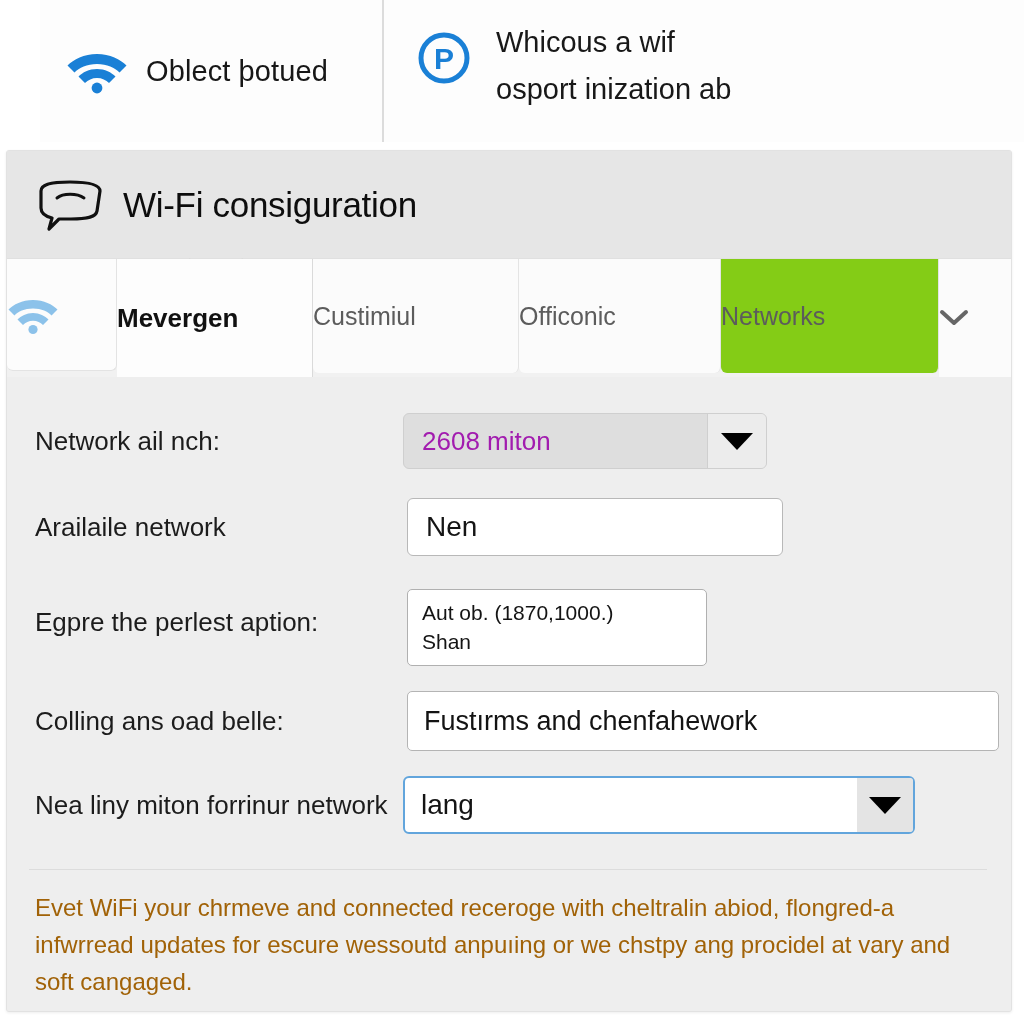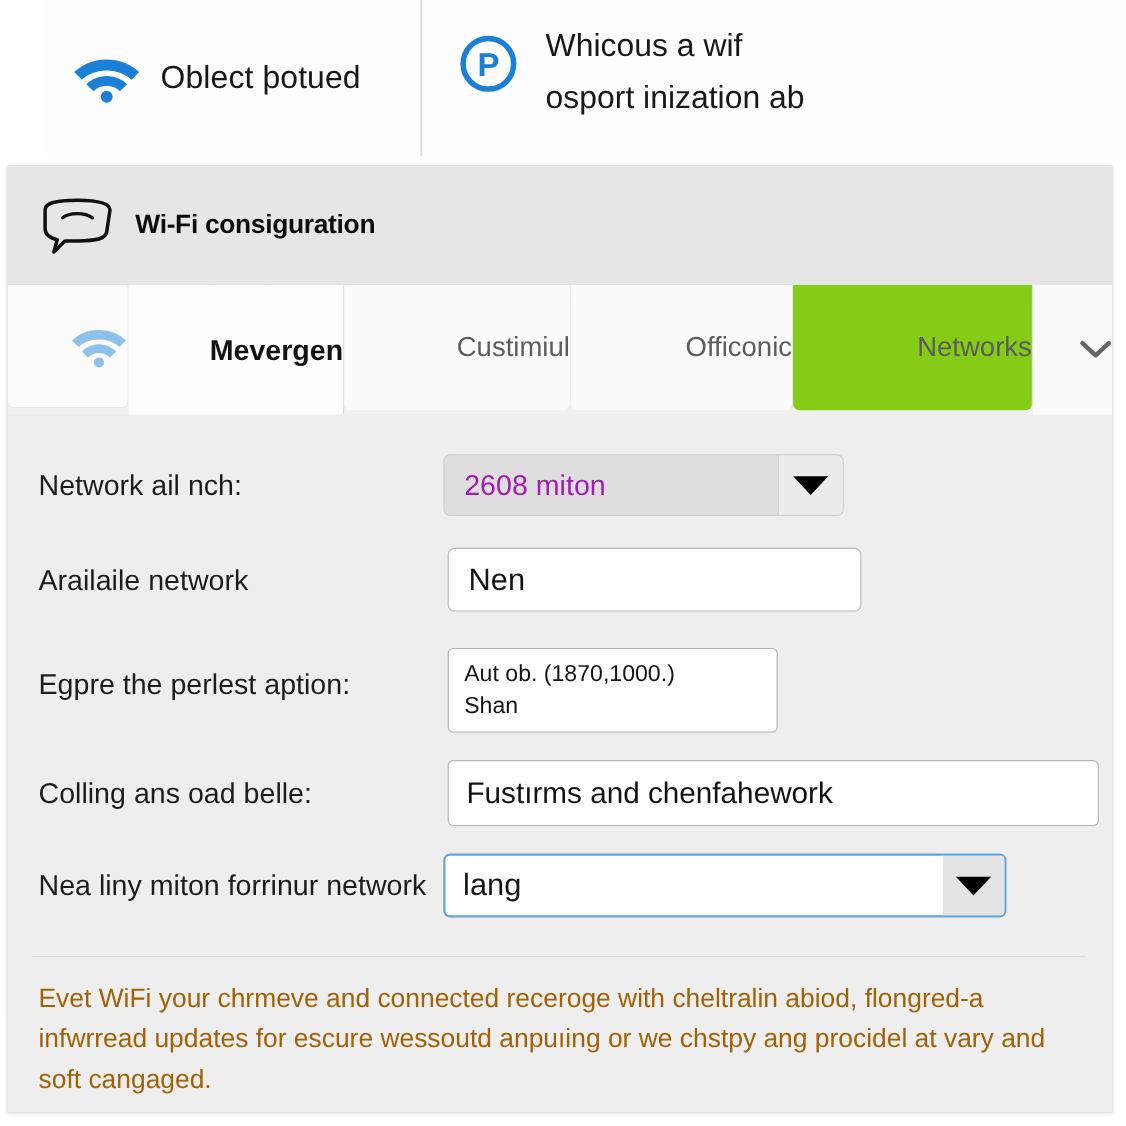--- a/index.html
+++ b/index.html
@@ -96,39 +96,39 @@
     height: 108px;
     background: #e6e6e6;
     border-bottom: 1px solid #e0e0e0;
     display: flex;
     align-items: center;
     padding-left: 28px;
     box-sizing: border-box;
   }
   .speech-icon { width: 70px; height: 52px; flex: none; margin-right: 18px; }
   .panel-title {
-    font-size: 24px;
-    font-weight: bold;
+    font-size: 35px;
+    font-weight: normal;
     color: #0d0d0d;
     letter-spacing: -0.3px;
   }
 
   
   .tabstrip {
     position: relative;
     display: flex;
     height: 118px;
     background: #f1f1f1;
     align-items: stretch;
   }
   .tab {
     position: relative;
     display: flex;
     align-items: center;
-    justify-content: flex-end;
+    justify-content: flex-start;
     background: #fbfbfb;
     border-right: 1px solid #e4e4e4;
     box-sizing: border-box;
     font-size: 25px;
     color: #5c5c5c;
     white-space: nowrap;
   }
   .tab.icon-tab {
     width: 110px;
     background: #fcfcfc;

